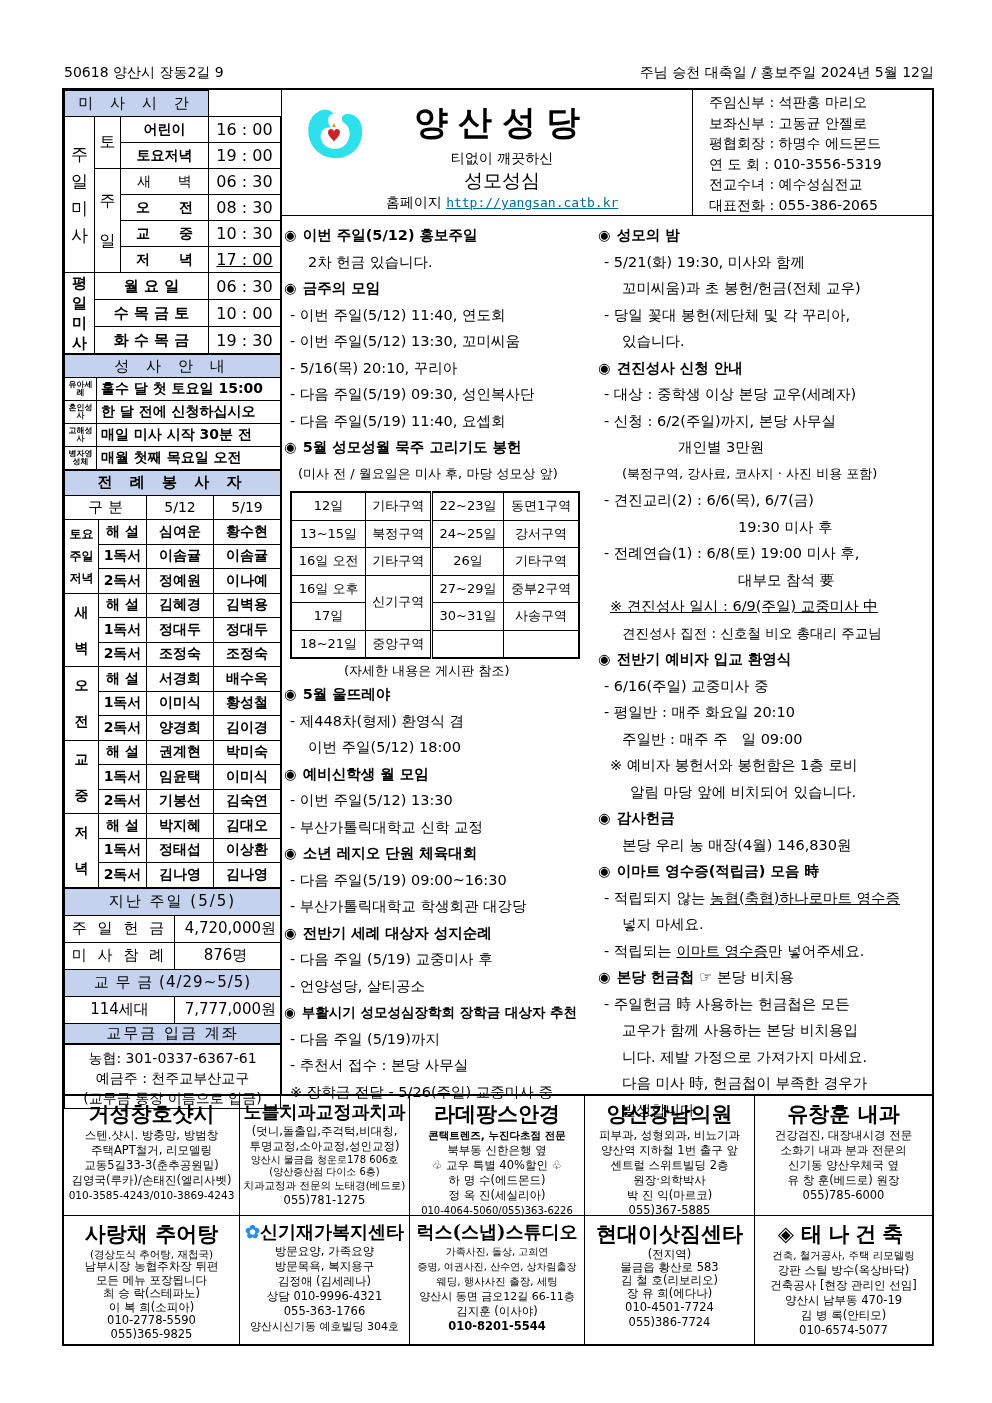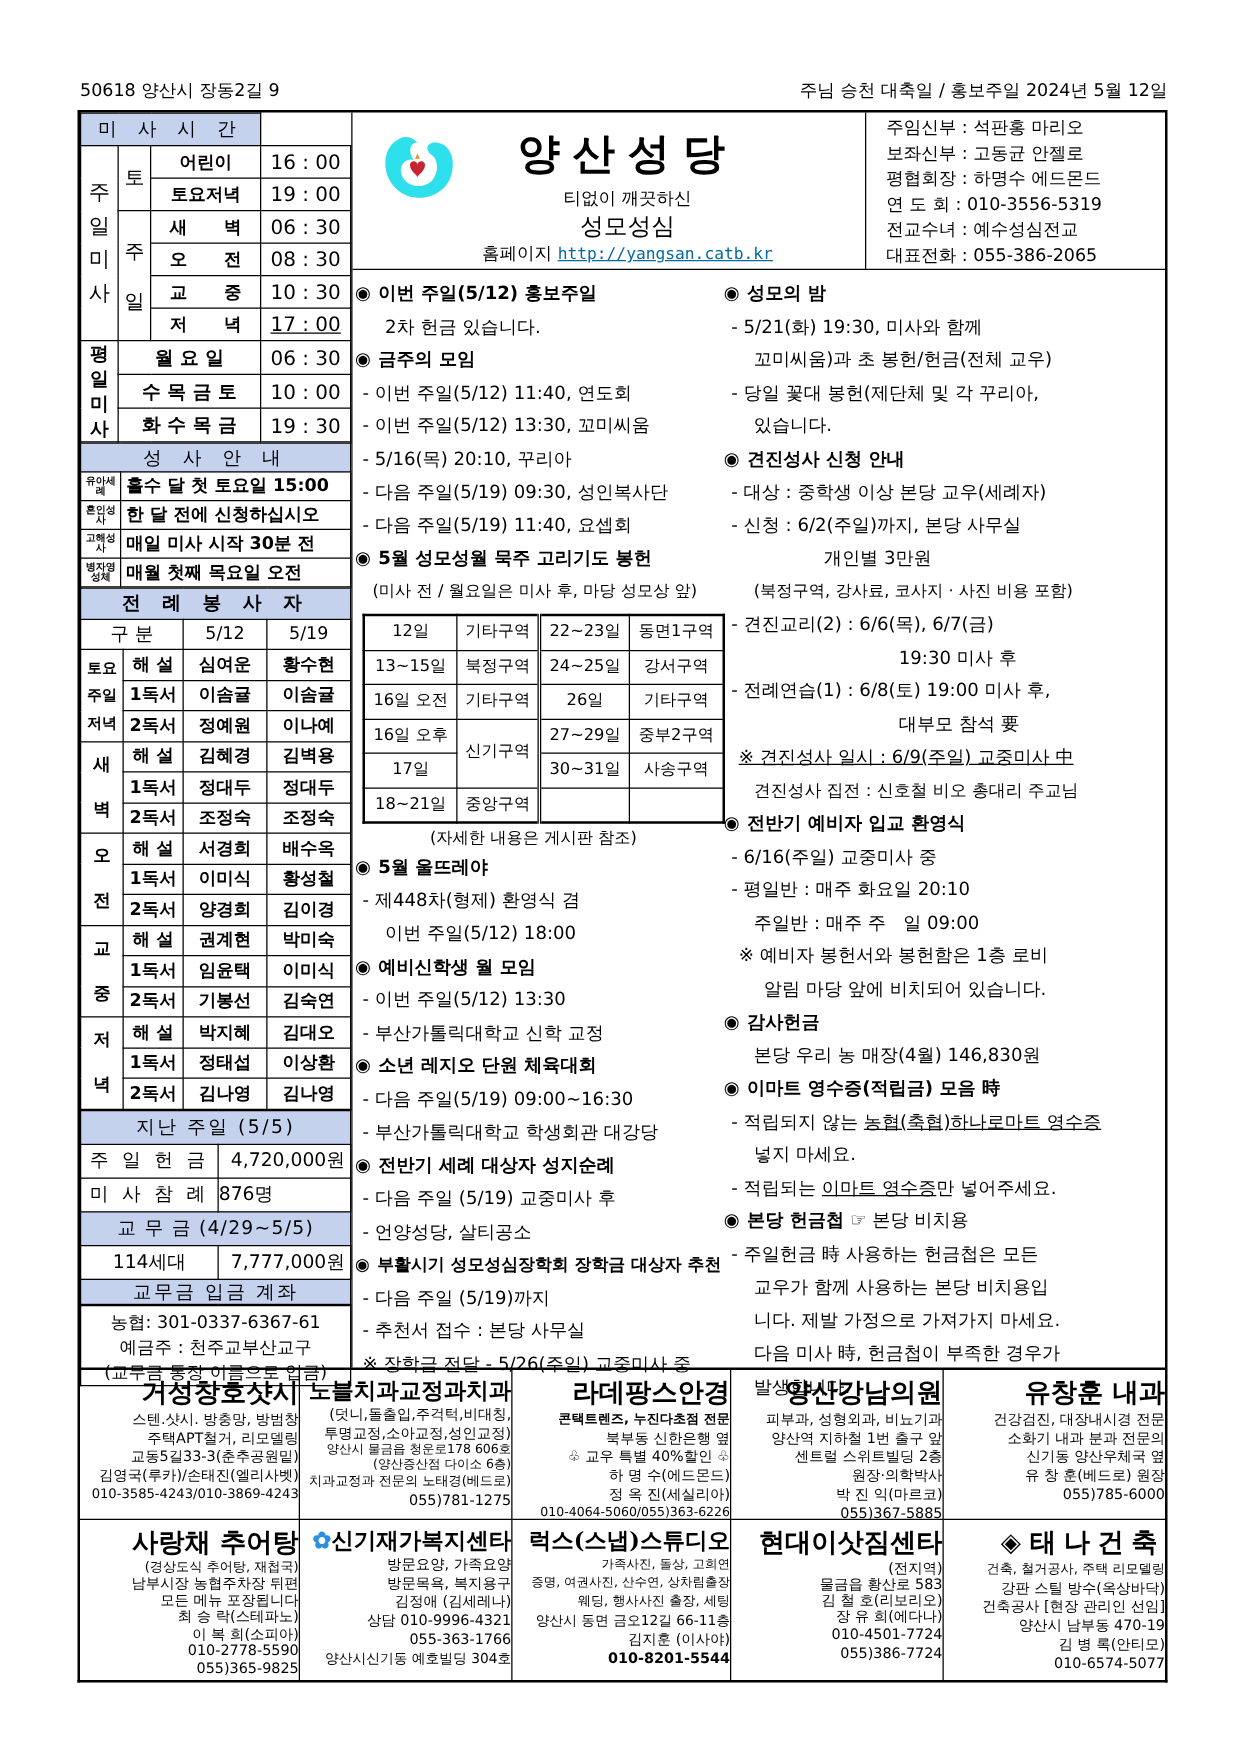--- a/index.html
+++ b/index.html
@@ -22,31 +22,31 @@
   .church { position: absolute; left: 80px; top: 10px; width: 280px; text-align: center; }
   .church .name { font-size: 34px; font-weight: bold; letter-spacing: 10px; }
   .church .sub1 { font-size: 14px; margin-top: 4px; }
   .church .sub2 { font-size: 19px; }
   .church .hp { font-size: 14px; }
   .church .hp a { color: #0369a1; text-decoration: underline; font-family: "DejaVu Sans Mono", monospace; font-size: 13px; }
   .staff { position: absolute; left: 410px; top: 0; width: 240px; height: 126px; border-left: 1px solid #000; padding: 2px 0 0 16px; }
   .staff div { font-size: 14px; line-height: 20.5px; white-space: nowrap; }
   .col { position: absolute; top: 132px; font-size: 14.5px; line-height: 26.5px; }
   .col1 { left: 220px; width: 325px; }
-  .col2 { left: 515px; width: 325px; }
+  .col2 { left: 534px; width: 325px; }
   .h { font-weight: bold; white-space: nowrap; }
   .h .bul { font-weight: normal; margin-right: 6px; }
   .ln { white-space: nowrap; padding-left: 6px; }
   .ind { padding-left: 24px; }
   .u { text-decoration: underline; }
   .zone { width: 290px; margin: 4px 0 2px 6px; border: 2px solid #000; }
   .zone td { height: 24px; font-size: 13px; }
   .zone .dbl { border-left: 3px double #000; }
   .ads { position: absolute; left: 62px; top: 1096px; width: 872px; height: 250px; border: 2px solid #000; border-top: none; }
-  .ad { position: absolute; border-right: 1px solid #000; border-bottom: 1px solid #000; text-align: right; overflow: hidden; padding-top: 4px; }
+  .ad { position: absolute; border-right: 1px solid #000; border-bottom: 1px solid #000; text-align: center; overflow: hidden; padding-top: 4px; }
   .ad .t { font-size: 21px; font-family: "DejaVu Serif", serif; font-weight: bold; white-space: nowrap; }
   .ad .l { font-size: 11.5px; line-height: 15px; white-space: nowrap; }
 </style>
 </head>
 <body>
 
 <div class="topline">
   <span>50618  양산시 장동2길 9</span>
   <span>주님 승천 대축일 / 홍보주일   2024년 5월 12일</span>
 </div>
@@ -64,21 +64,21 @@
         <td rowspan="2" style="width:26px;font-size:16px;">토</td>
         <td style="font-weight:bold;">어린이</td>
         <td style="width:72px;font-size:16px;">16 : 00</td>
       </tr>
       <tr>
             <td style="font-weight:bold;">토요저녁</td>
             <td style="font-size:16px;">19 : 00</td>
           </tr>
       <tr>
             <td rowspan="4" style="font-size:16px;line-height:40px;">주<br>일</td>
-            <td style="font-weight:bold;white-space:pre;text-align:center;">새      벽</td>
+            <td style="font-weight:normal;white-space:pre;text-align:center;">새      벽</td>
             <td style="font-size:16px;">06 : 30</td>
           </tr>
       <tr>
             <td style="font-weight:bold;white-space:pre;">오      전</td>
             <td style="font-size:16px;">08 : 30</td>
           </tr>
       <tr>
             <td style="font-weight:bold;white-space:pre;">교      중</td>
             <td style="font-size:16px;">10 : 30</td>
           </tr>
@@ -223,21 +223,21 @@
       <tbody>
           <tr>
             <td colspan="2" class="hdr" style="letter-spacing:2px;height:27px;">지난 주일 (5/5)</td>
           </tr>
       <tr>
             <td style="width:110px;letter-spacing:3px;">주 일 헌 금</td>
             <td style="text-align:right;padding-right:4px;">4,720,000원</td>
           </tr>
       <tr>
             <td style="letter-spacing:3px;">미 사 참 례</td>
-            <td style="text-align:left;padding-right:4px;">876명</td>
+            <td style="text-align:center;padding-right:4px;">876명</td>
           </tr>
       <tr>
             <td colspan="2" class="hdr" style="letter-spacing:1px;height:27px;">교 무 금 (4/29~5/5)</td>
           </tr>
       <tr>
             <td>114세대</td>
             <td style="text-align:right;padding-right:4px;">7,777,000원</td>
           </tr>
       <tr>
             <td colspan="2" class="hdr" style="letter-spacing:2px;height:19px;margin-top:20px;">교무금 입금 계좌</td>

